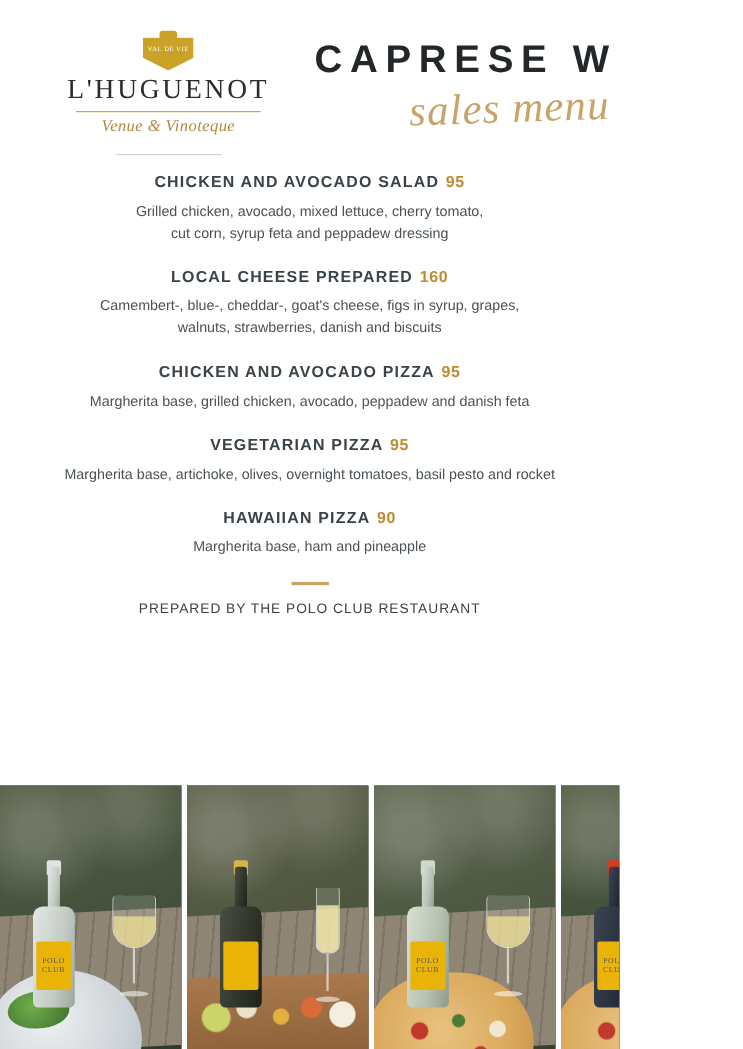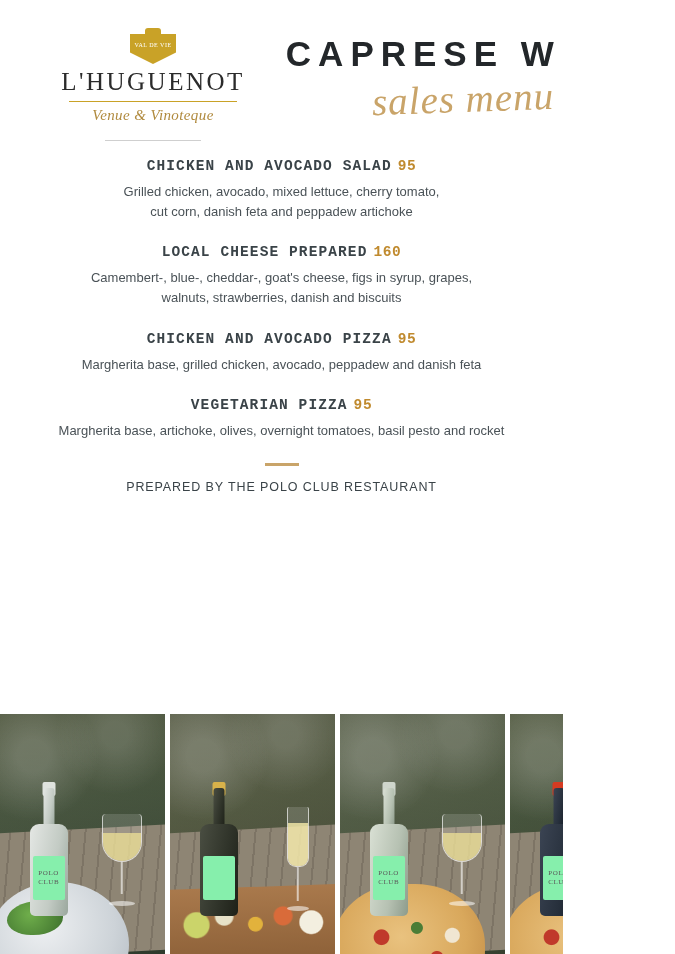--- a/index.html
+++ b/index.html
@@ -126,21 +126,20 @@
     text-align: center;
     margin-bottom: 22px;
   }
   .item-head {
     font-size: 14.5px;
     font-weight: bold;
     letter-spacing: 1.1px;
     color: #3a4348;
     margin-bottom: 8px;
     white-space: nowrap;
-    font-family: Liberation Mono, monospace;
   }
   .item-price {
     color: #c08a2e;
     font-weight: bold;
     letter-spacing: 0.6px;
     margin-left: 6px;
   }
   .item-desc {
     font-size: 13px;
     color: #4a5257;
@@ -279,21 +278,21 @@
     position: absolute;
     top: -6px; left: 50%;
     transform: translateX(-50%);
     width: 13px; height: 14px;
     border-radius: 2px;
   }
   .bottle .label {
     position: absolute;
     bottom: 16px; left: 3px;
     width: 32px; height: 44px;
-    background: #86efac;
+    background: #eab308;
     border-radius: 2px;
     display: flex;
     align-items: center;
     justify-content: center;
     text-align: center;
     color: #5a5a5a;
     font-size: 7px;
     letter-spacing: 0.6px;
     line-height: 1.25;
     font-family: "Liberation Serif", serif;
@@ -421,21 +420,21 @@
     </div>
   </div>
 
   <div class="menu">
 
     <div class="item">
       <div class="item-head">
         <span>CHICKEN AND AVOCADO SALAD</span><span class="item-price">95</span>
       </div>
       <div class="item-desc">Grilled chicken, avocado, mixed lettuce, cherry tomato,</div>
-      <div class="item-desc">cut corn, danish feta and peppadew artichoke</div>
+      <div class="item-desc">cut corn, syrup feta and peppadew dressing</div>
     </div>
 
     <div class="item">
       <div class="item-head">
         <span>LOCAL CHEESE PREPARED</span><span class="item-price">160</span>
       </div>
       <div class="item-desc">Camembert-, blue-, cheddar-, goat's cheese, figs in syrup, grapes,</div>
       <div class="item-desc">walnuts, strawberries, danish and biscuits</div>
     </div>
 
@@ -447,20 +446,26 @@
       <div class="item-desc">Margherita base, grilled chicken,  avocado, peppadew and danish feta</div>
     </div>
 
     <div class="item">
       <div class="item-head">
         <span>VEGETARIAN PIZZA</span><span class="item-price">95</span>
       </div>
       <div class="item-desc">Margherita base, artichoke, olives, overnight tomatoes, basil pesto and rocket</div>
     </div>
 
+    <div class="item">
+      <div class="item-head">
+        <span>HAWAIIAN PIZZA</span><span class="item-price">90</span>
+      </div>
+      <div class="item-desc">Margherita base, ham and pineapple</div>
+    </div>
 
     <div class="divider"></div>
     <div class="prepared">PREPARED BY THE POLO CLUB RESTAURANT</div>
   </div>
 
   <div class="photos">
 
     <div class="photo ph1">
       <div class="ph-bg"></div>
       <div class="trees"></div>

